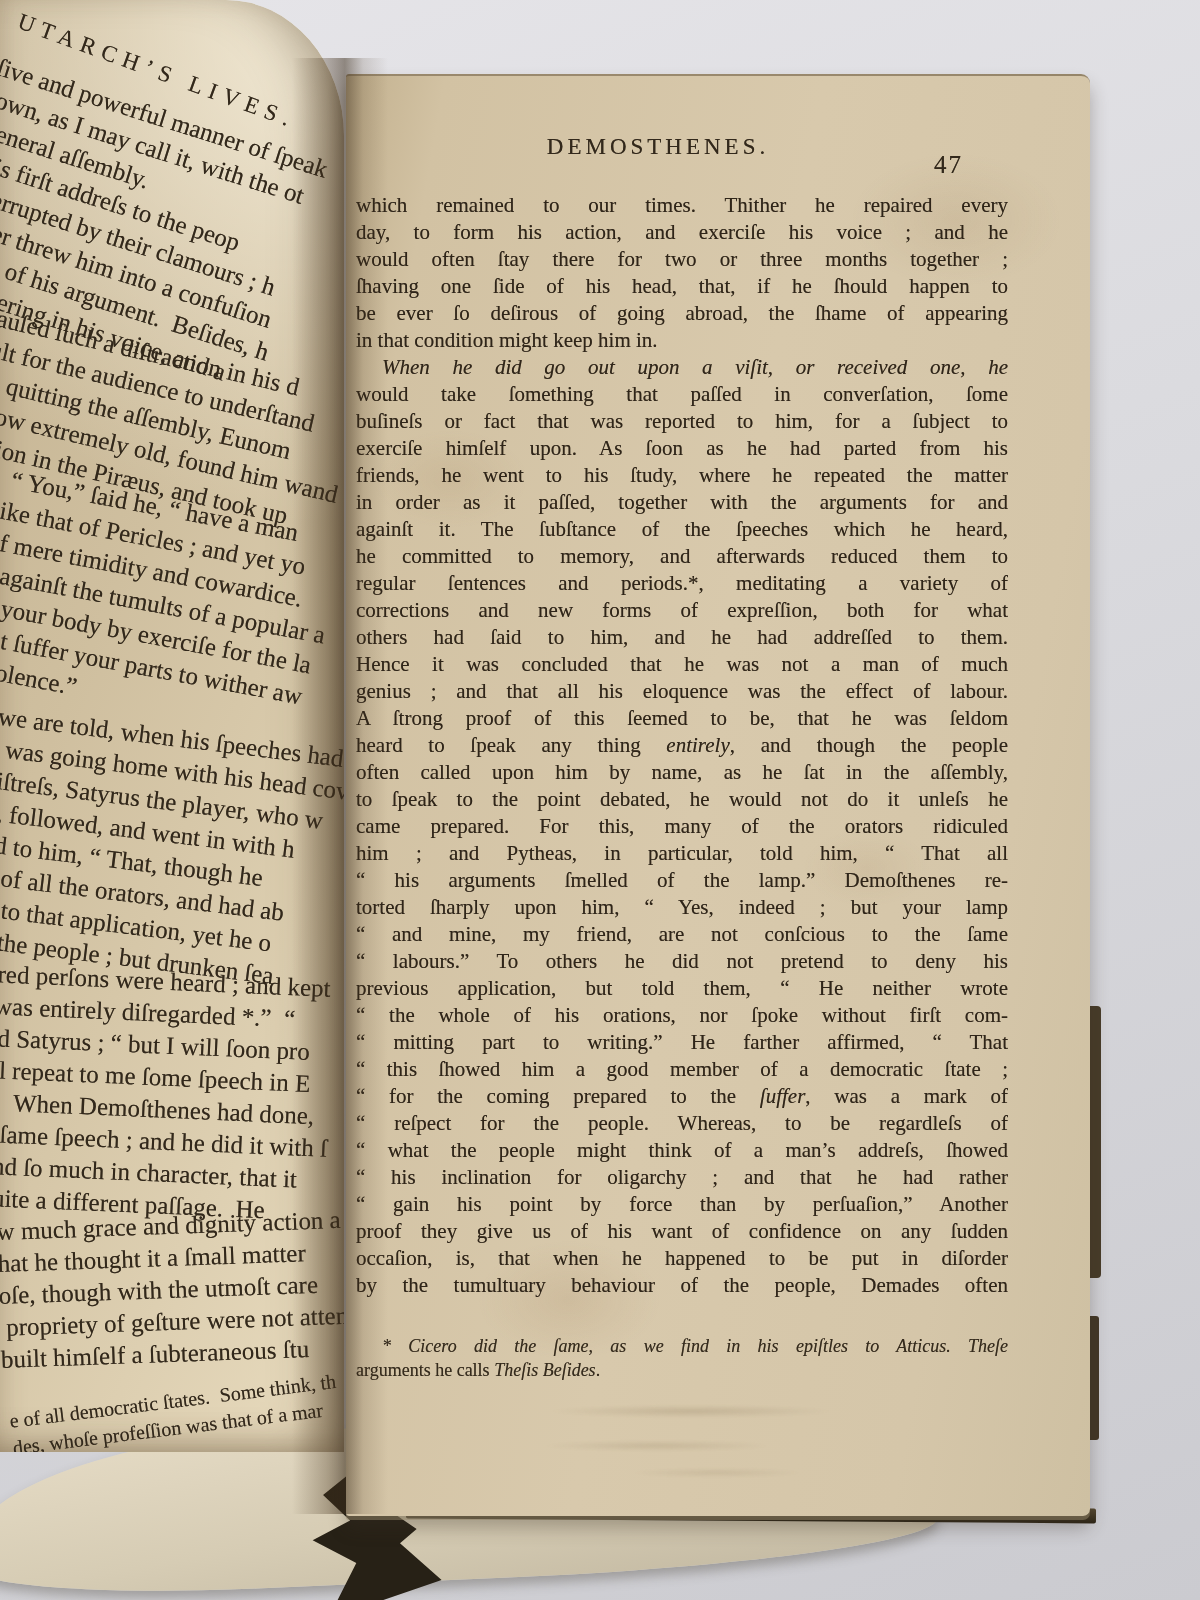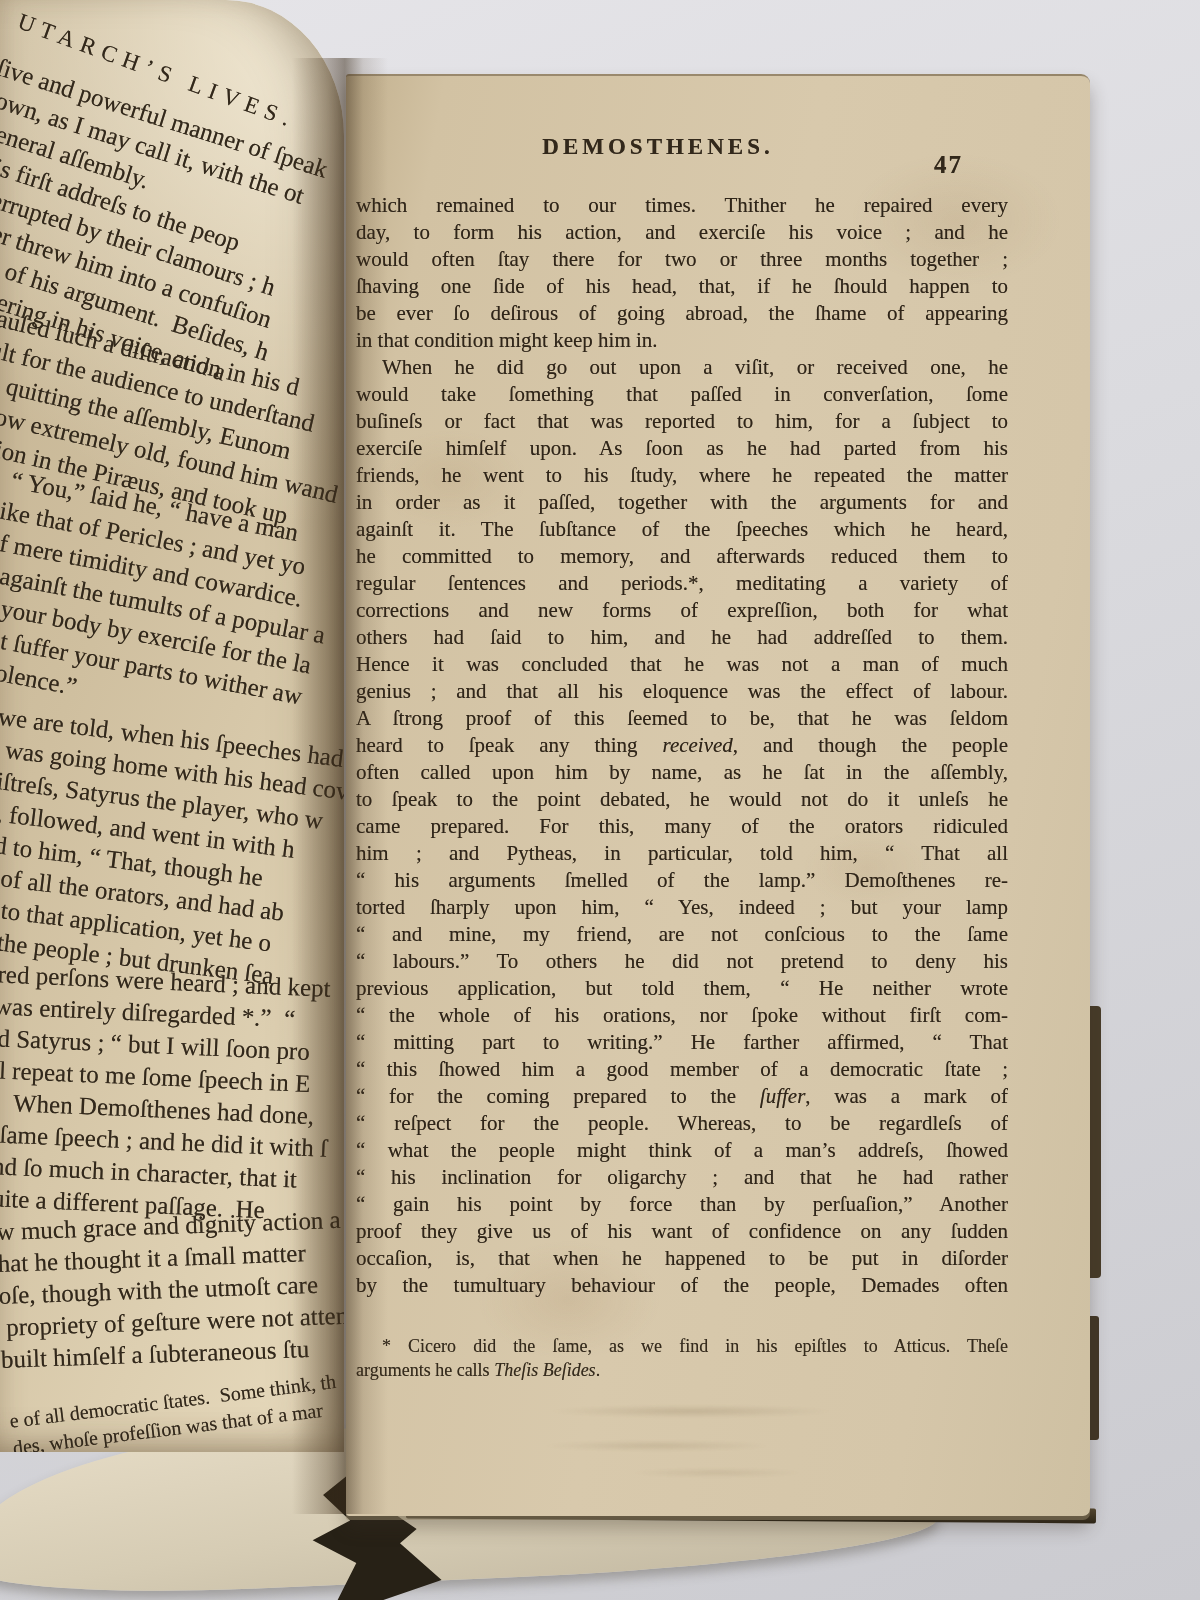--- a/index.html
+++ b/index.html
@@ -52,30 +52,30 @@
       linear-gradient(100deg,#c2b08e 0%,#d2c2a3 10%,#d8c9ac 48%,#d5c6a9 80%,#cec0a2 100%);
     border-radius:3px 9px 7px 3px;
     border-top:2px solid rgba(92,74,48,.5);
     box-shadow:0 4px 0 rgba(150,135,105,.5),0 12px 18px rgba(55,48,36,.32);}
   .right-page::after{content:"";position:absolute;left:130px;top:1318px;width:430px;height:96px;
     background:
       radial-gradient(ellipse 200px 9px at 50% 18%, rgba(118,98,68,.20), transparent 70%),
       radial-gradient(ellipse 160px 8px at 42% 54%, rgba(118,98,68,.16), transparent 70%),
       radial-gradient(ellipse 120px 7px at 56% 82%, rgba(118,98,68,.12), transparent 70%);
     filter:blur(1px);}
-  .rp-header{position:absolute;left:10px;top:58px;width:644px;height:34px;color:#32281b;font-weight:bold;}
+  .rp-header{position:absolute;left:10px;top:58px;width:644px;height:34px;color:#32281b;}
   .rp-title{position:absolute;left:calc(50% - 20px);transform:translateX(-50%);
     font-size:23px;letter-spacing:4px;text-shadow:0 0 .6px rgba(50,40,27,.6);}
   .rp-num{position:absolute;left:578px;top:-2px;font-size:25px;letter-spacing:2px;
     text-shadow:0 0 .6px rgba(50,40,27,.6);margin-top:19px;}
   .rp-body{position:absolute;left:10px;top:116px;width:652px;color:#2f2519;}
   .tline{font-size:21px;line-height:27px;text-align:justify;text-align-last:justify;
     text-shadow:0 0 .6px rgba(47,37,25,.5);}
   .tline.pend{text-align-last:left;}
-  .tline.indent{text-indent:26px;}
+  .tline.indent{text-indent:26px;font-style:italic;}
   .rp-foot{position:absolute;left:10px;top:1258px;width:652px;color:#352b1d;}
   .rp-foot .tline{font-size:18px;line-height:24px;}
 
   
   .gutter{position:absolute;left:292px;top:58px;width:96px;height:1456px;z-index:3;pointer-events:none;
     background:linear-gradient(90deg, rgba(70,52,30,0) 0%, rgba(70,52,30,.34) 38%,
       rgba(58,43,25,.5) 55%, rgba(70,52,30,.16) 74%, rgba(70,52,30,0) 100%);}
   i{font-style:italic;}
 </style>
 </head>
@@ -118,21 +118,21 @@
         <div class="tline">friends, he went to his ſtudy, where he repeated the matter</div>
         <div class="tline">in order as it paſſed, together with the arguments for and</div>
         <div class="tline">againſt it.  The ſubſtance of the ſpeeches which he heard,</div>
         <div class="tline">he committed to memory, and afterwards reduced them to</div>
         <div class="tline">regular ſentences and periods.*, meditating a variety of</div>
         <div class="tline">corrections and new forms of expreſſion, both for what</div>
         <div class="tline">others had ſaid to him, and he had addreſſed to them.</div>
         <div class="tline">Hence it was concluded that he was not a man of much</div>
         <div class="tline">genius ; and that all his eloquence was the effect of labour.</div>
         <div class="tline">A ſtrong proof of this ſeemed to be, that he was ſeldom</div>
-        <div class="tline">heard to ſpeak any thing <i>received</i>, and though the people</div>
+        <div class="tline">heard to ſpeak any thing <i>entirely</i>, and though the people</div>
         <div class="tline">often called upon him by name, as he ſat in the aſſembly,</div>
         <div class="tline">to ſpeak to the point debated, he would not do it unleſs he</div>
         <div class="tline">came prepared.  For this, many of the orators ridiculed</div>
         <div class="tline">him ; and Pytheas, in particular, told him, “ That all</div>
         <div class="tline">“ his arguments ſmelled of the lamp.”  Demoſthenes re-</div>
         <div class="tline">torted ſharply upon him, “ Yes, indeed ; but your lamp</div>
         <div class="tline">“ and mine, my friend, are not conſcious to the ſame</div>
         <div class="tline">“ labours.”  To others he did not pretend to deny his</div>
         <div class="tline">previous application, but told them, “ He neither wrote</div>
         <div class="tline">“ the whole of his orations, nor ſpoke without firſt com-</div>

